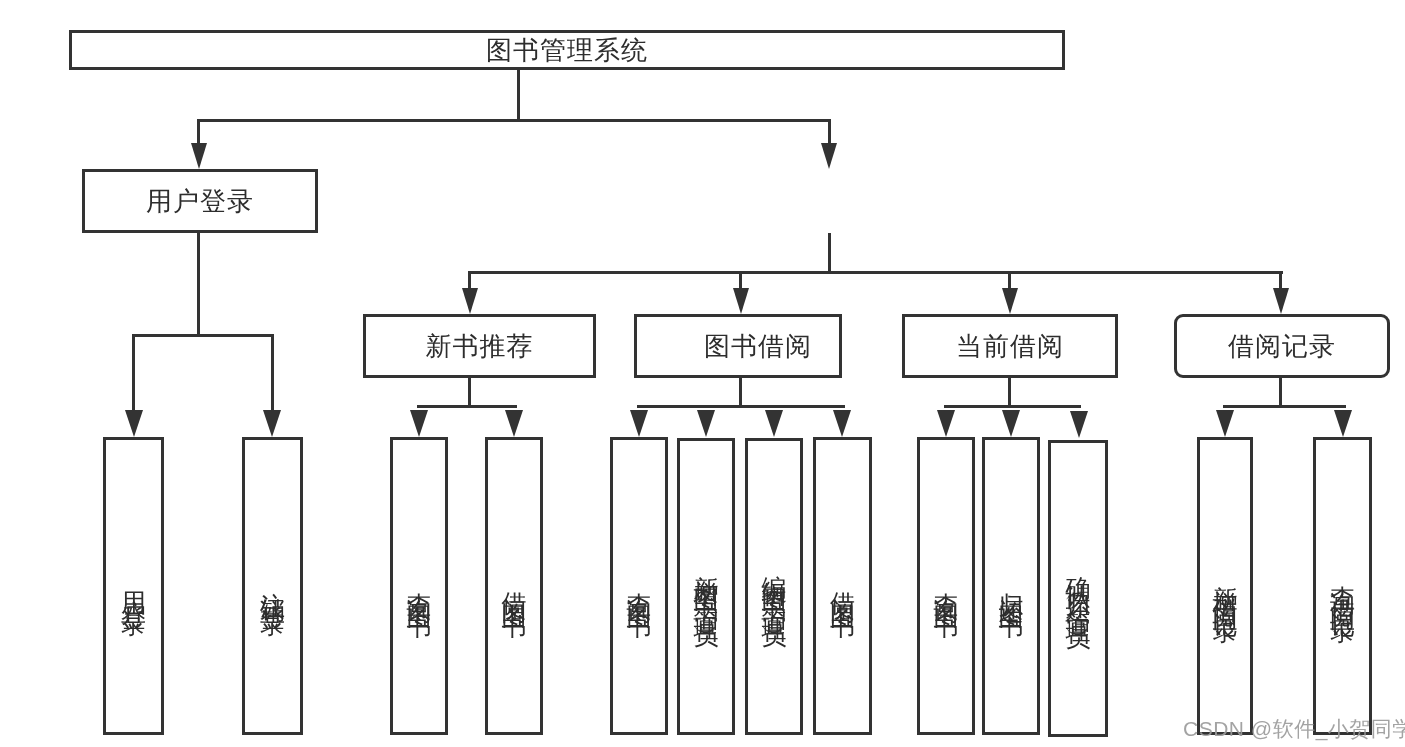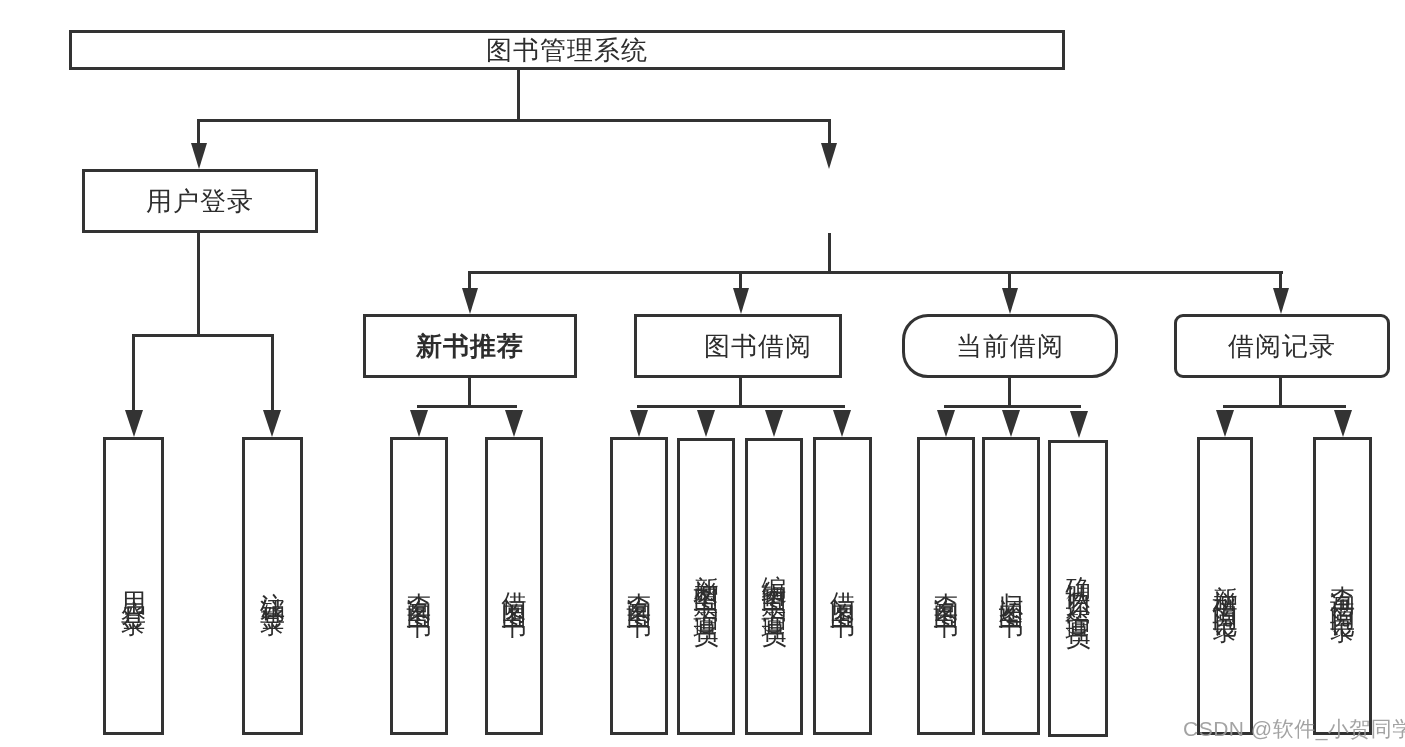--- a/index.html
+++ b/index.html
@@ -63,29 +63,29 @@
 
   <div class="box" style="left:21px;top:30px;width:996px;height:40px;margin-left:48px;">
     <span class="hlabel">图书管理系统</span>
   </div>
 
   <div class="box" style="left:82px;top:169px;width:236px;height:64px;">
     <span class="hlabel">用户登录</span>
   </div>
 
 
-  <div class="box" style="left:363px;top:314px;width:214px;height:64px;font-weight:bold;">
+  <div class="box" style="left:363px;top:314px;width:233px;height:64px;">
     <span class="hlabel">新书推荐</span>
   </div>
 
   <div class="box" style="left:634px;top:314px;width:208px;height:64px;padding-left:40px;">
     <span class="hlabel">图书借阅</span>
   </div>
 
-  <div class="box" style="left:902px;top:314px;width:216px;height:64px;border-radius:26px;">
+  <div class="box" style="left:902px;top:314px;width:216px;height:64px;">
     <span class="hlabel">当前借阅</span>
   </div>
 
   <div class="box" style="left:1174px;top:314px;width:216px;height:64px;border-radius:9px;">
     <span class="hlabel">借阅记录</span>
   </div>
 
   <div class="box" style="left:103px;top:437px;width:61px;height:298px;">
     <span class="vtext">用户登录</span>
   </div>

